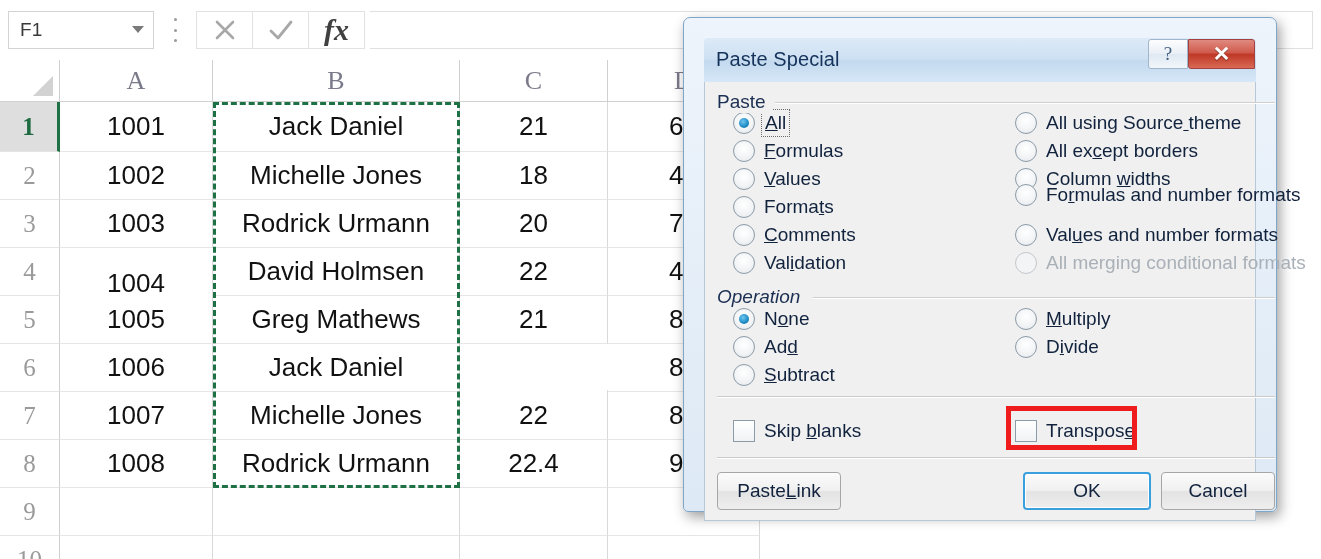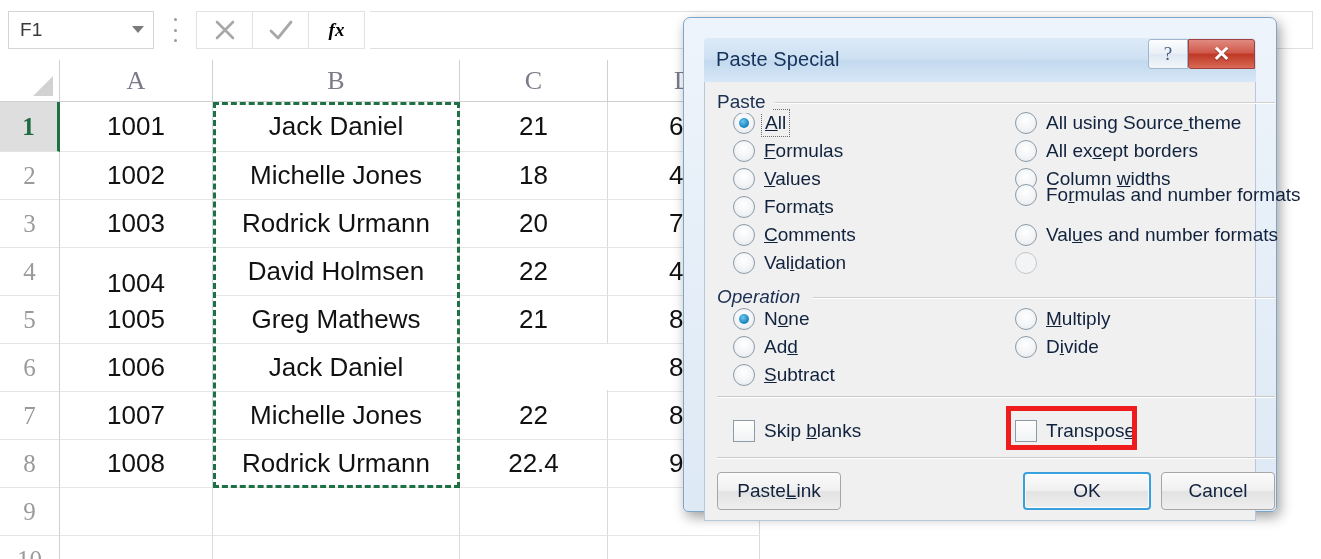--- a/index.html
+++ b/index.html
@@ -368,21 +368,21 @@
       <svg width="26" height="26" viewBox="0 0 26 26">
           <path d="M5 5 L21 21 M21 5 L5 21" stroke="#a8a8a8" stroke-width="2.6" fill="none" stroke-linecap="round"></path>
         </svg>
     </div>
     <div class="fb-btn" id="btn-accept-entry">
       <svg width="28" height="26" viewBox="0 0 28 26">
           <path d="M4 14 L11 21 L24 5" stroke="#a8a8a8" stroke-width="2.8" fill="none" stroke-linecap="round" stroke-linejoin="round"></path>
         </svg>
     </div>
     <div class="fb-btn" id="btn-insert-function">
-      <span style="font-family:'Liberation Serif',serif;font-style:italic;font-weight:bold;font-size:19px;color:#000000;">fx</span>
+      <span style="font-family:'Liberation Serif',serif;font-style:italic;font-weight:bold;font-size:30px;color:#404040;">fx</span>
     </div>
 
     <div id="formula-input" title=""></div>
   </div>
 
   <div id="grid">
     <div id="corner-cell">
         <span class="tri"></span>
       </div>
     <div id="grid-headers-cols">
@@ -502,20 +502,21 @@
           <div class="radio-item" style="left: 310px; top: 98px;">
             <span class="radio-dot"></span>
             <span class="radio-label">Fo<u>r</u>mulas and number formats</span>
           </div>
           <div class="radio-item" style="left: 310px; top: 138px;">
             <span class="radio-dot"></span>
             <span class="radio-label">Val<u>u</u>es and number formats</span>
           </div>
           <div class="radio-item" style="left: 310px; top: 166px;">
             <span class="radio-dot disabled"></span>
+            <span class="radio-label disabled">All merging conditional formats</span>
           </div>
         </div>
 
       <div class="group-label" style="left:12px; top:204px;font-style:italic;">Operation</div>
       <div class="group-rule" style="left:108px; top:215px; width:462px;"></div>
       <div id="op-left-col">
           <div class="radio-item" style="left: 28px; top: 222px;">
             <span class="radio-dot checked"></span>
             <span class="radio-label">N<u>o</u>ne</span>
           </div>

